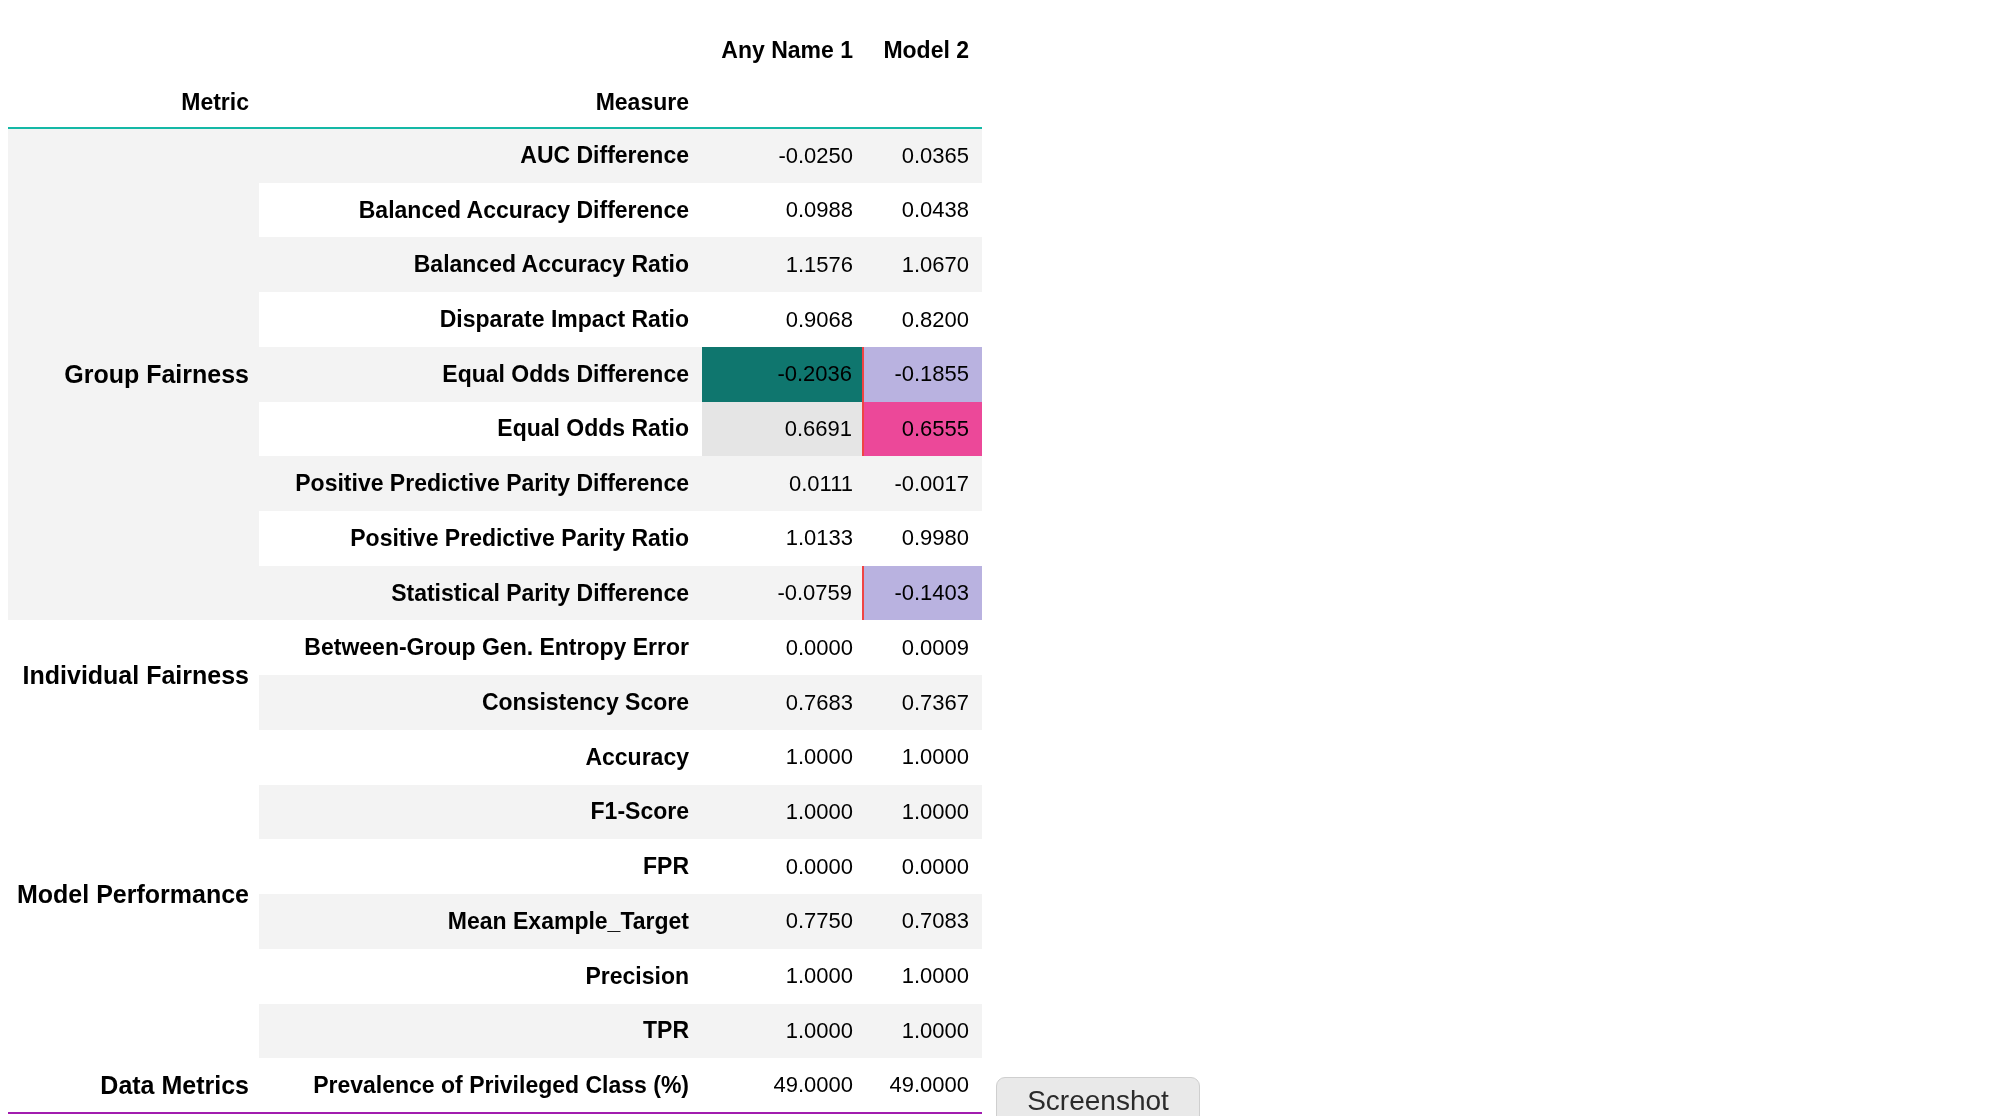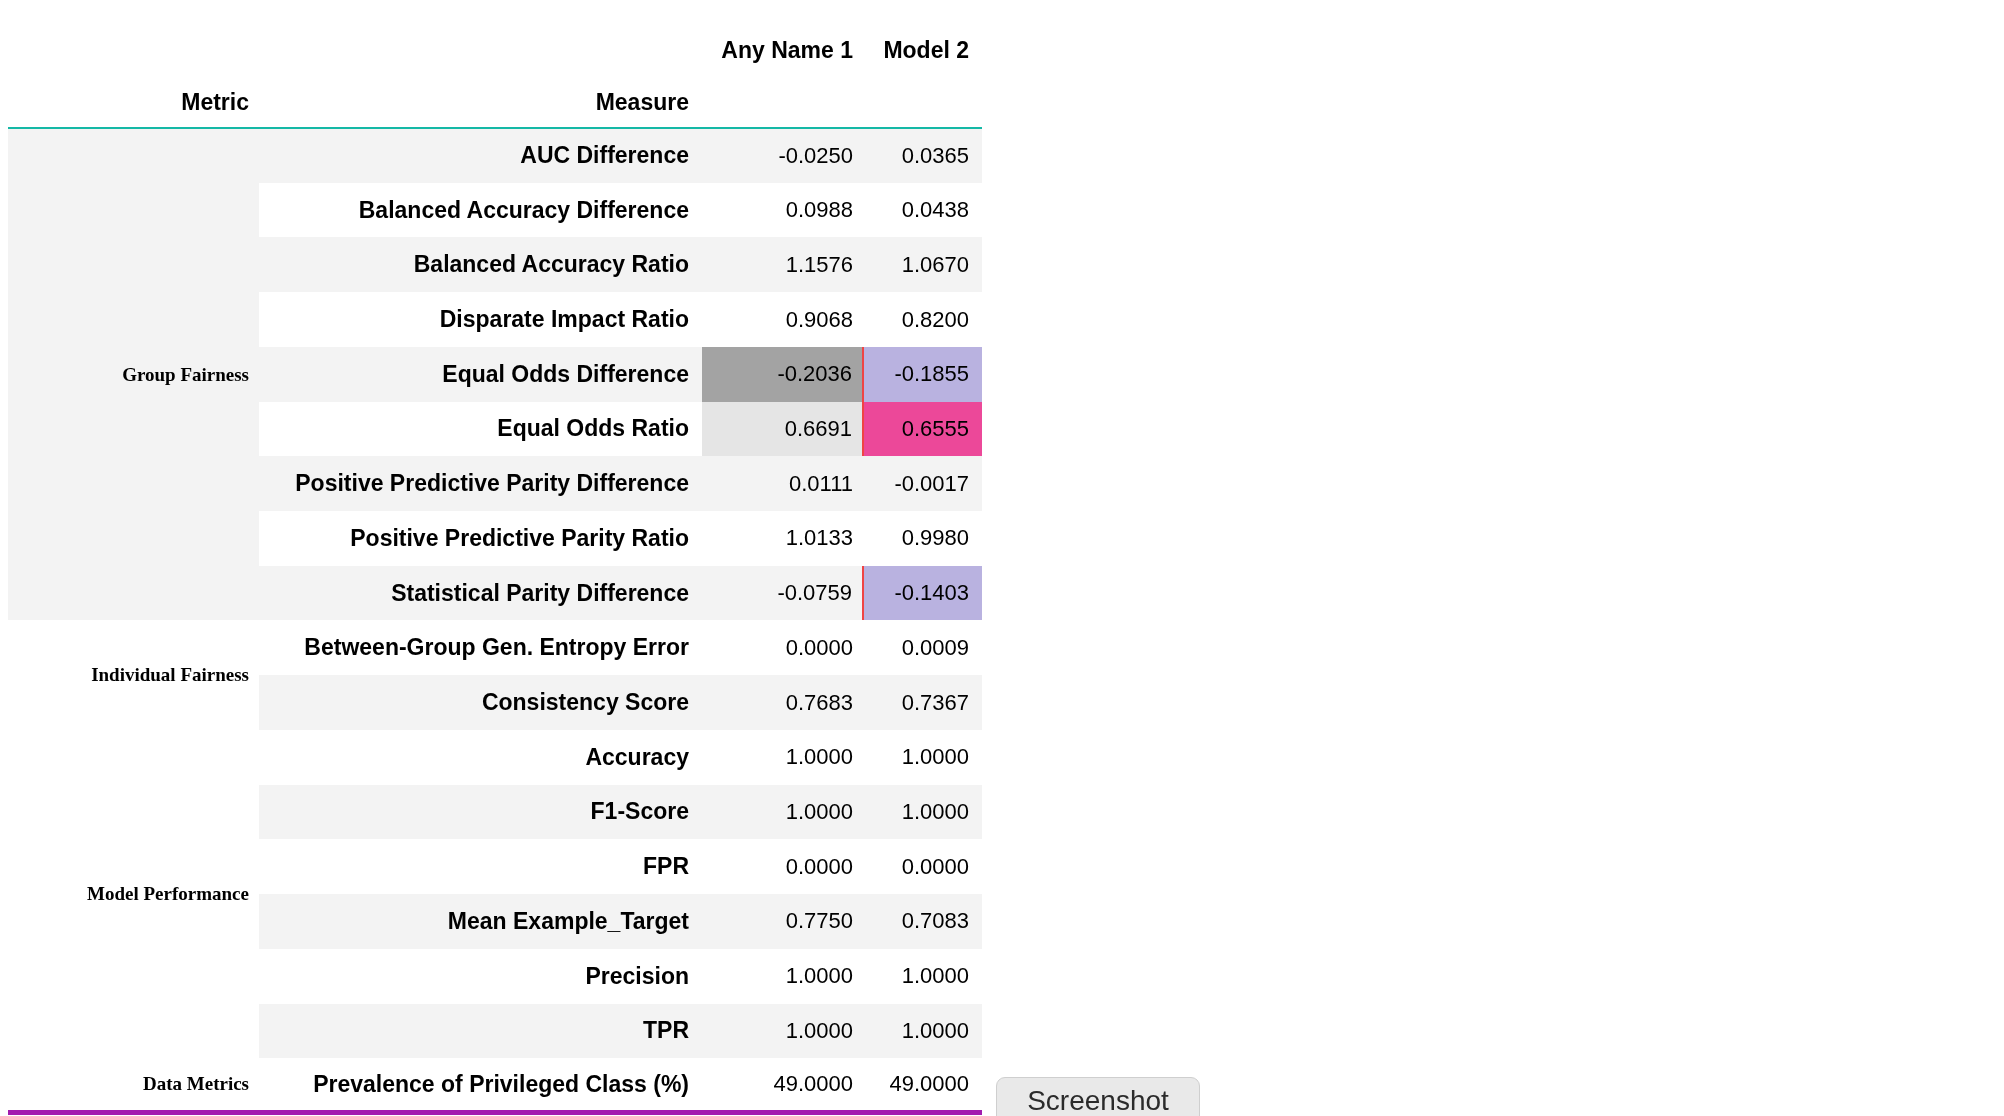--- a/index.html
+++ b/index.html
@@ -40,23 +40,23 @@
   th.pad-v2      { padding-right: 13px; }
 
   tbody tr { height: 54.72px; }
   tbody td {
     vertical-align: middle;
     text-align: right;
     font-size: 22px;
     white-space: nowrap;
     overflow: hidden;
   }
-  tbody tr:last-child td { border-bottom: 5px solid #a21caf; }
-
-  td.cell-metric  { font-weight: bold; font-size: 19px; padding-right: 10px; font-family: Liberation Serif, serif; }
+  tbody tr:last-child td { border-bottom: 2px solid #a21caf; }
+
+  td.cell-metric  { font-weight: bold; font-size: 25px; padding-right: 10px; }
   td.cell-measure { font-weight: bold; font-size: 23px; padding-right: 13px; }
   td.cell-v1      { padding-right: 10px; }
   td.cell-v2      { padding-right: 13px; }
 
   tr.stripe > td { background: #f3f3f3; }
   td.hl { background: #b9b2e0; }
   td.cell-v2.hl { border-left: 2px solid #ef4444; }
 
   .screenshot-btn {
     position: absolute;
@@ -118,21 +118,21 @@
           <td class="cell-v1">1.1576</td>
           <td class="cell-v2">1.0670</td>
         </tr>
         <tr>
           <td class="cell-measure">Disparate Impact Ratio</td>
           <td class="cell-v1">0.9068</td>
           <td class="cell-v2">0.8200</td>
         </tr>
         <tr class="stripe">
           <td class="cell-measure">Equal Odds Difference</td>
-          <td class="cell-v1 hl" style="background-color: #a3a3a3; margin-left: 26px;">-0.2036</td>
+          <td class="cell-v1 hl" style="background-color: #0f766e; margin-left: 26px;">-0.2036</td>
           <td class="cell-v2 hl" style="background-color: rgb(185, 178, 224);">-0.1855</td>
         </tr>
         <tr>
           <td class="cell-measure">Equal Odds Ratio</td>
           <td class="cell-v1 hl" style="background-color: #e5e5e5;">0.6691</td>
           <td class="cell-v2 hl" style="background-color: #ec4899;">0.6555</td>
         </tr>
         <tr class="stripe">
           <td class="cell-measure">Positive Predictive Parity Difference</td>
           <td class="cell-v1">0.0111</td>

